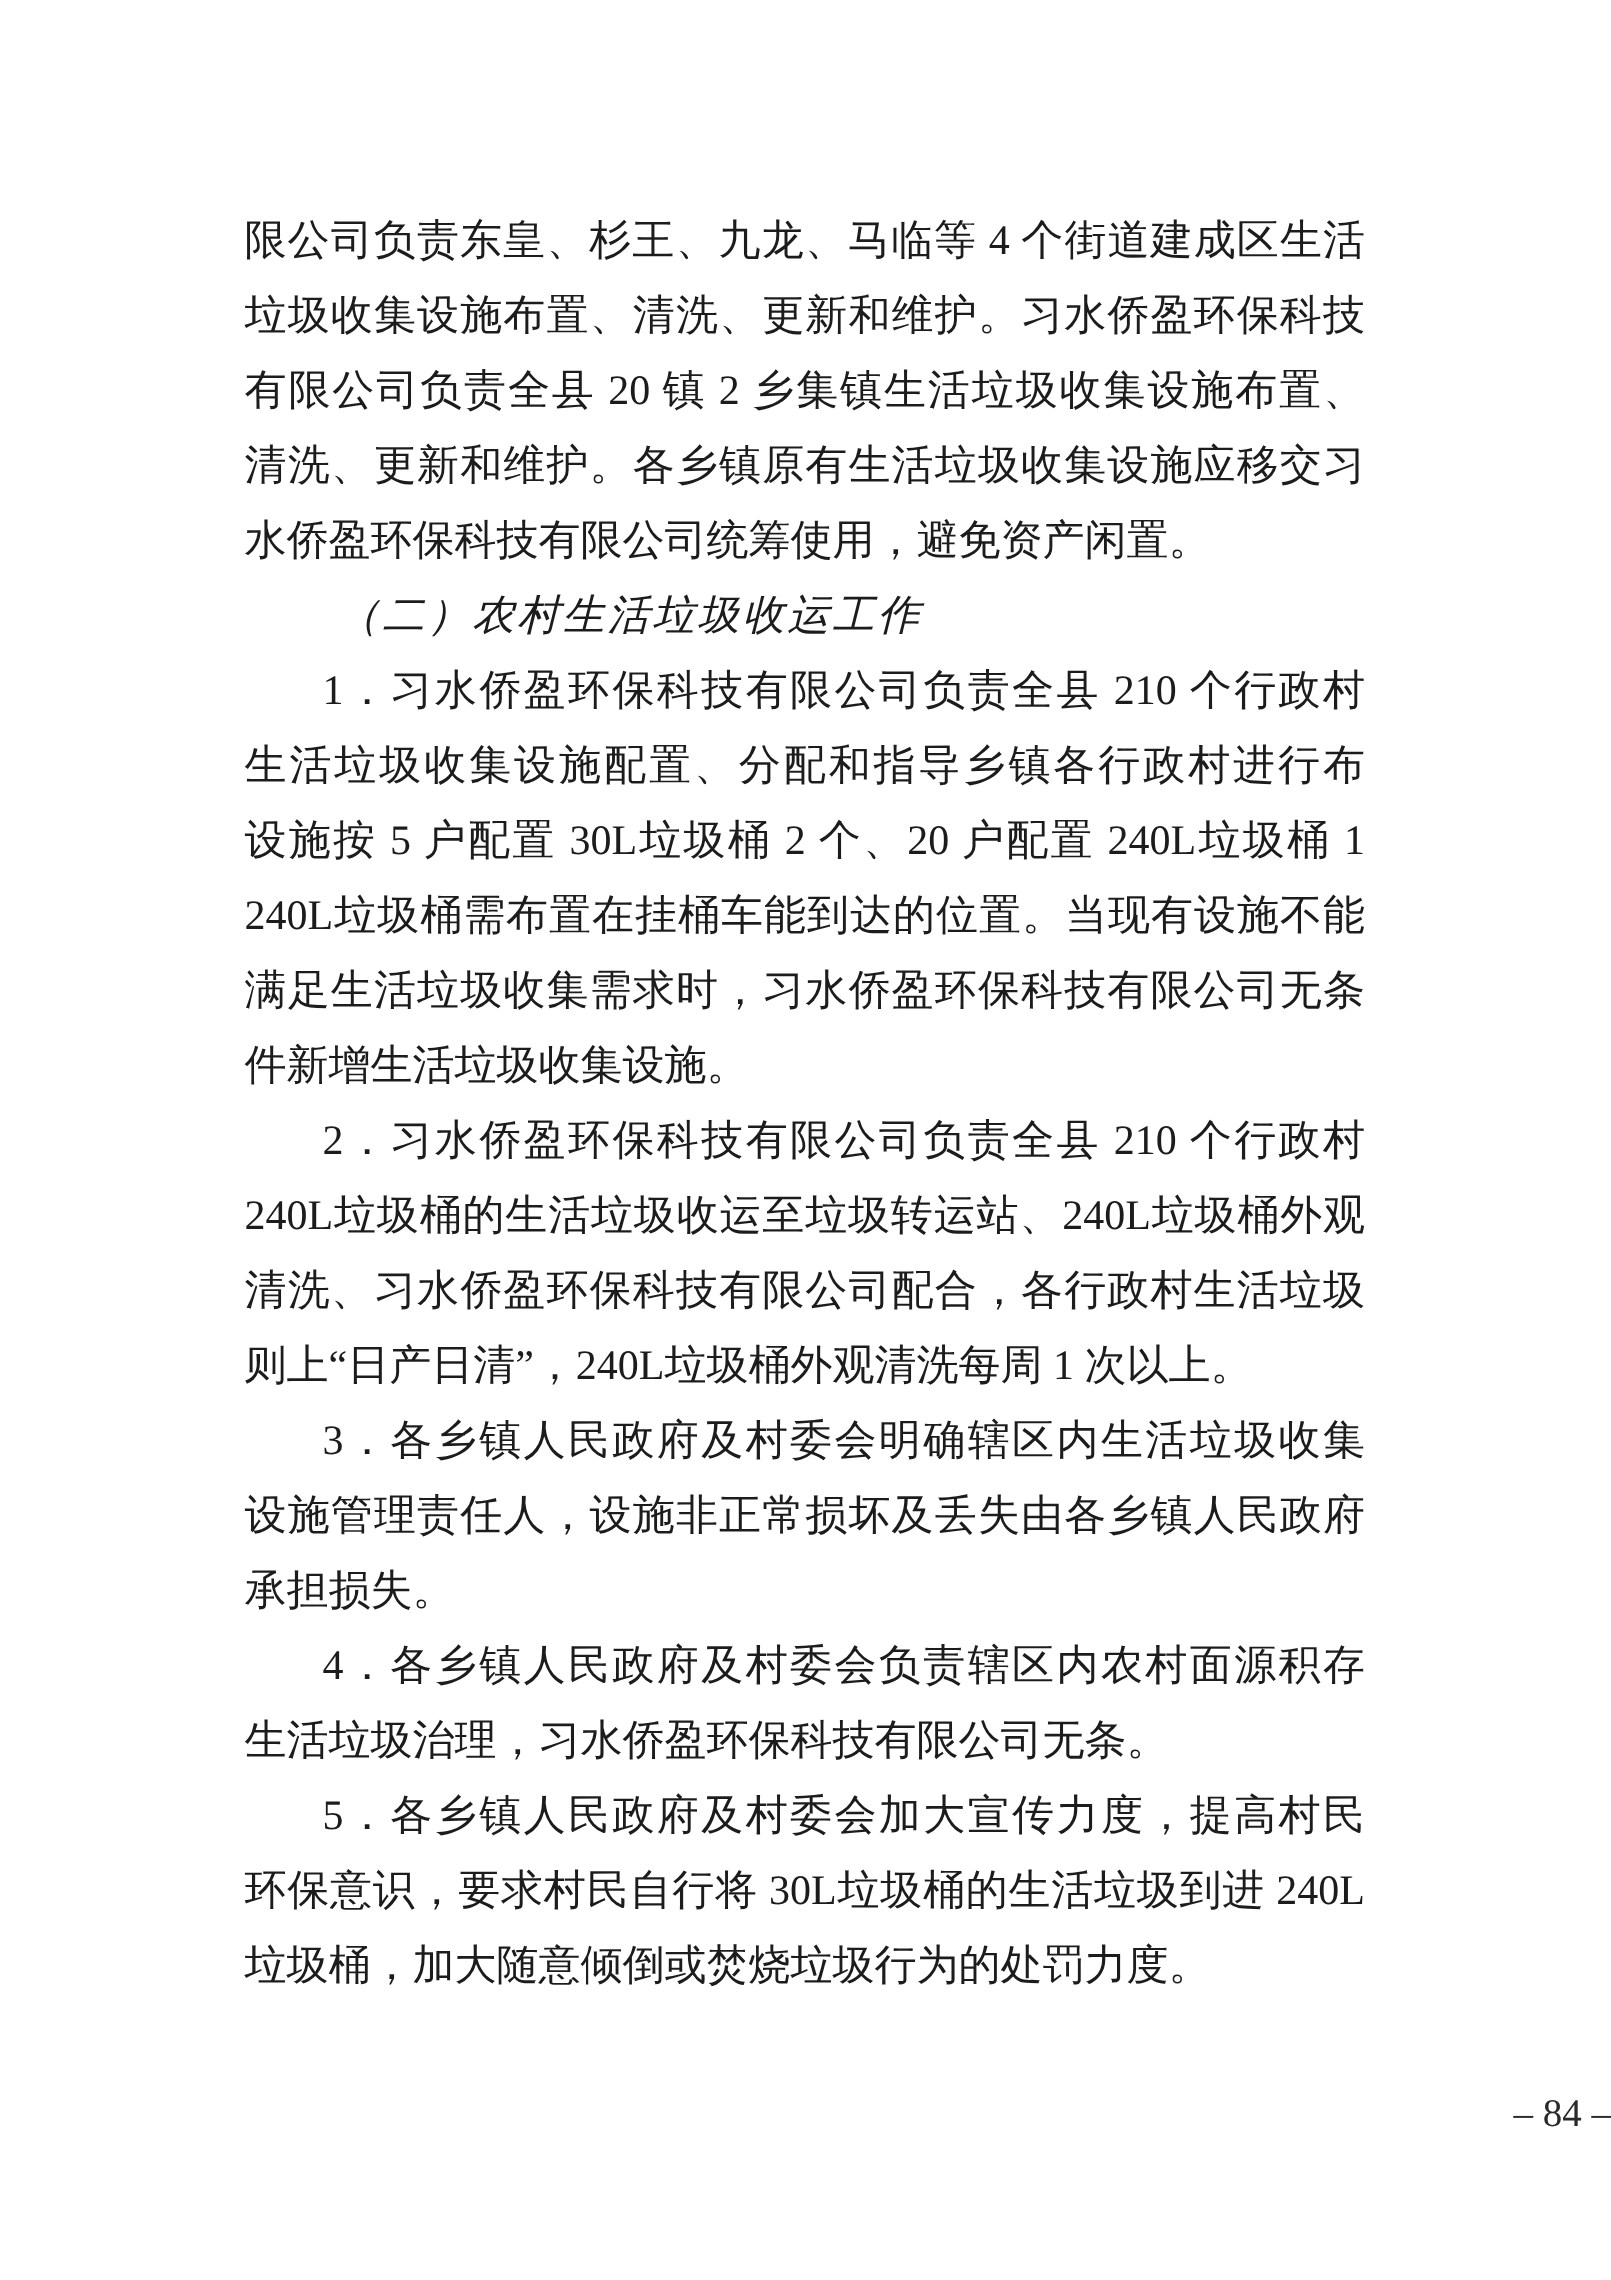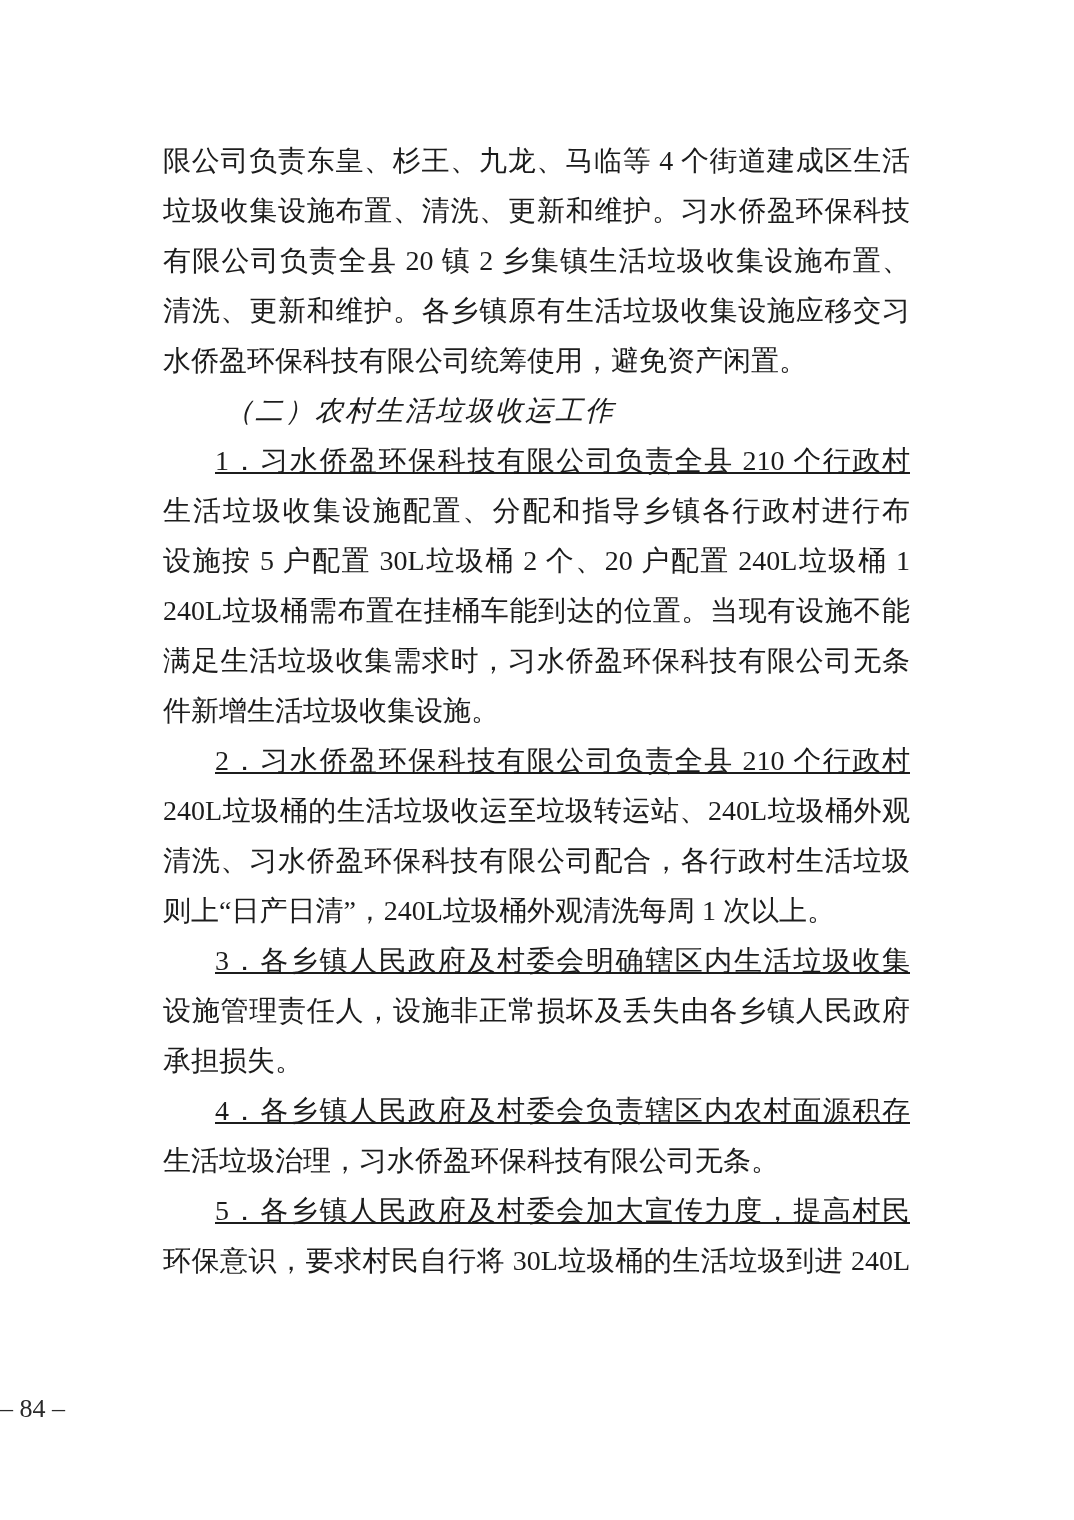--- a/index.html
+++ b/index.html
@@ -34,30 +34,30 @@
     height: 50px;
     white-space: nowrap;
     text-align: justify;
     color: #1c1c1c;
   }
   
   .j  { text-align-last: justify; white-space: normal; overflow: hidden; }
   
   .l  { text-align-last: left; }
   
-  .ind  { padding-left: 52px; text-decoration: underline; }
+  .ind  { padding-left: 52px; }
   
   .hind { padding-left: 62px; }
   .heading { letter-spacing: 2px; font-style: italic; }
   .footer {
     position: absolute;
     left: 0;
     top: 1392px;
     width: 1074px;
-    text-align: left;
+    text-align: right;
     font-size: 26px;
     line-height: 34px;
     color: #2a2a2a;
   }
 </style>
 </head>
 <body>
 
 <div class="page">
 
@@ -85,18 +85,19 @@
 
     <div class="line j ind">3．各乡镇人民政府及村委会明确辖区内生活垃圾收集</div>
     <div class="line j">设施管理责任人，设施非正常损坏及丢失由各乡镇人民政府</div>
     <div class="line l">承担损失。</div>
 
     <div class="line j ind">4．各乡镇人民政府及村委会负责辖区内农村面源积存</div>
     <div class="line l">生活垃圾治理，习水侨盈环保科技有限公司无条。</div>
 
     <div class="line j ind">5．各乡镇人民政府及村委会加大宣传力度，提高村民</div>
     <div class="line j">环保意识，要求村民自行将 30L垃圾桶的生活垃圾到进 240L</div>
+    <div class="line l">垃圾桶，加大随意倾倒或焚烧垃圾行为的处罚力度。</div>
 
   </div>
 
   <div class="footer">– 84 –</div>
 
 </div>
 
 </body></html>

